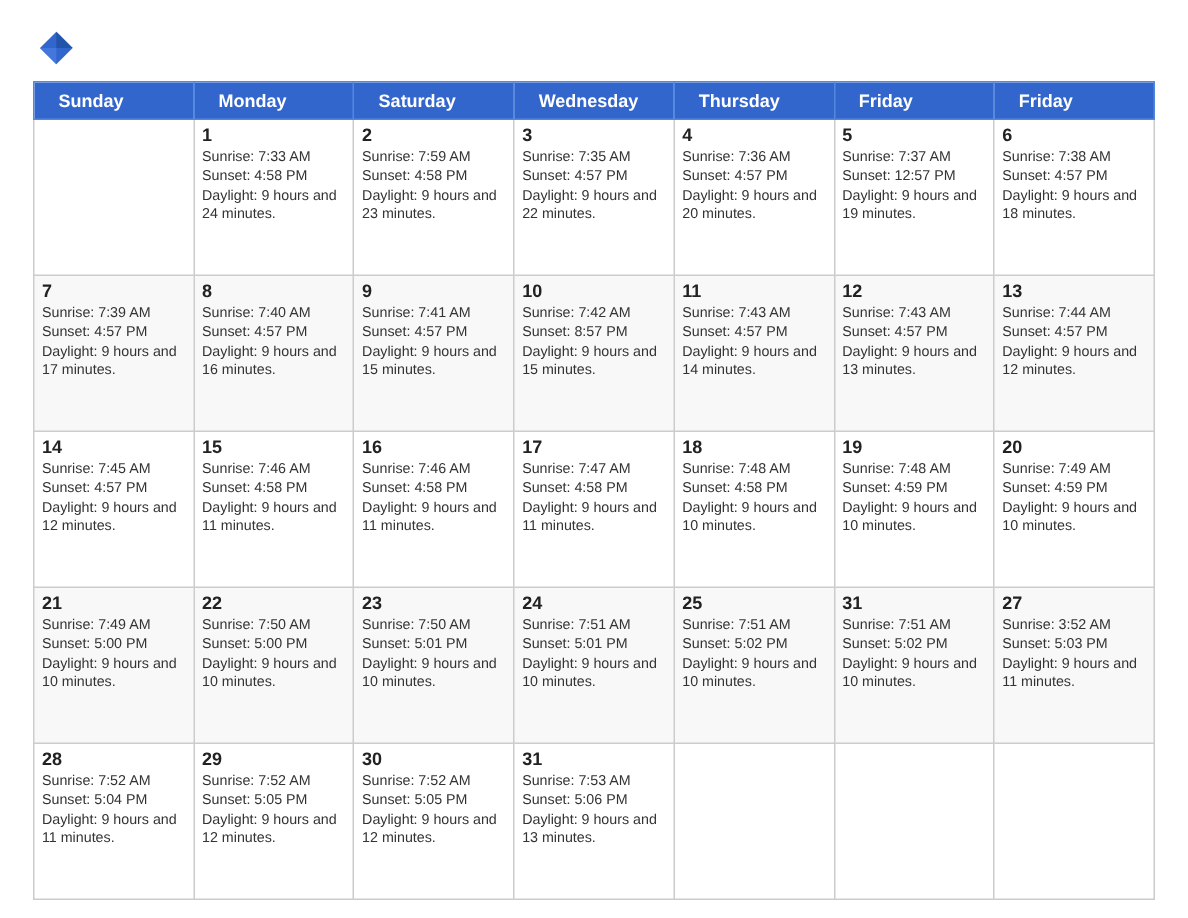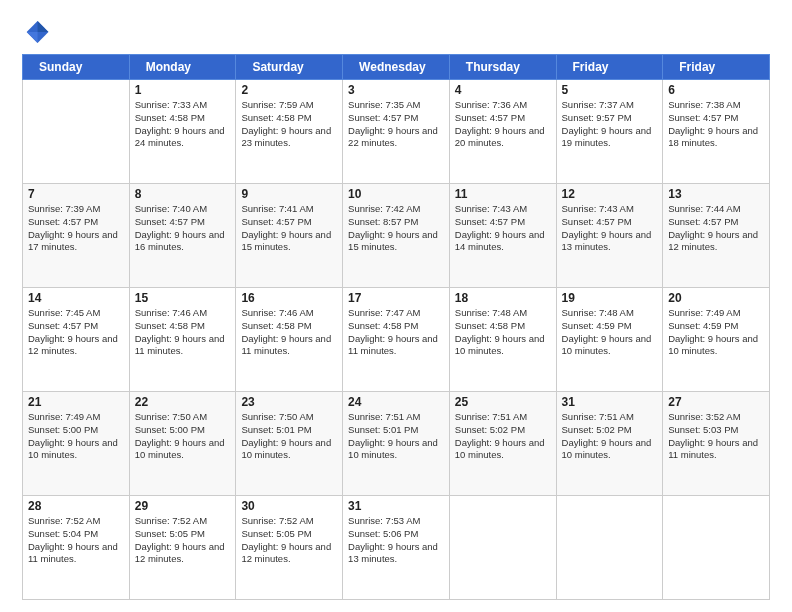--- a/index.html
+++ b/index.html
@@ -156,21 +156,21 @@
           <td>
             <span class="day-number">4</span>
             <div class="day-info">Sunrise: 7:36 AM
 Sunset: 4:57 PM
 Daylight: 9 hours
 and 20 minutes.</div>
           </td>
           <td>
             <span class="day-number">5</span>
             <div class="day-info">Sunrise: 7:37 AM
-Sunset: 9:57 PM
+Sunset: 12:57 PM
 Daylight: 9 hours
 and 19 minutes.</div>
           </td>
           <td>
             <span class="day-number">6</span>
             <div class="day-info">Sunrise: 7:38 AM
 Sunset: 4:57 PM
 Daylight: 9 hours
 and 18 minutes.</div>
           </td>

